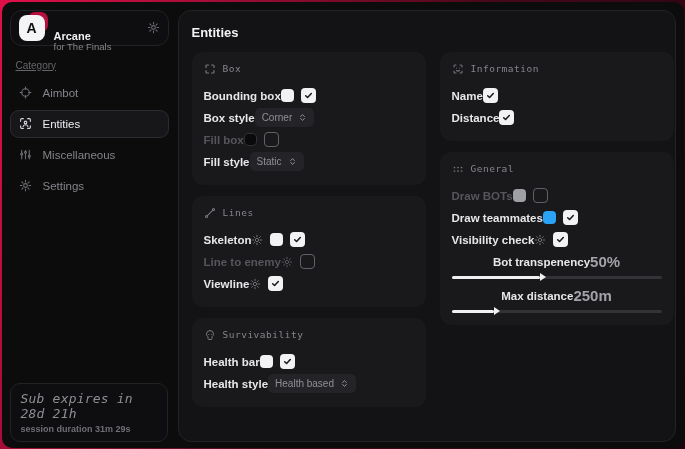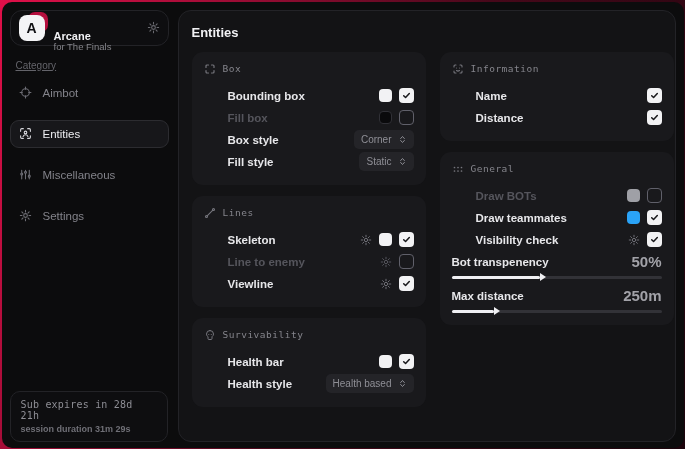--- a/index.html
+++ b/index.html
@@ -20,47 +20,47 @@
     border-radius:7px;background:#b50f3e;}
   .logo-tile{position:absolute;inset:0;background:#f4f4f6;border-radius:8px;display:flex;
     align-items:center;justify-content:center;font-weight:800;font-size:14px;color:#101013;}
   .logo-text{flex:1;min-width:0;line-height:1.15;margin-top:28px;}
   .logo-title{font-size:11px;font-weight:700;color:#f0f0f3;}
   .logo-sub{font-size:9.5px;color:#84848a;}
   .logo-gear{color:#6a6a70;display:flex;flex:none;}
 
   .category-label{font-size:10px;color:#64646a;margin:14px 0 8px 6px;text-decoration:underline;}
 
-  .nav{display:flex;flex-direction:column;gap:13px;}
+  .nav{display:flex;flex-direction:column;gap:3px;}
   .nav-item{display:flex;align-items:center;gap:11px;height:26px;padding:0 8px;border-radius:9px;
     border:1px solid transparent;color:#83838a;font-size:11.5px;font-weight:500;cursor:pointer;}
   .nav-item .nicon{display:flex;color:#6e6e75;}
   .nav-item.selected{background:#17171a;border-color:#2c2c30;color:#ededf1;}
   .nav-item.selected .nicon{color:#d9d9de;}
 
   .footer-card{position:absolute;left:8px;right:9px;bottom:6px;border:1px solid #232327;
     border-radius:10px;padding:7px 10px;background:#0e0e10;box-sizing:border-box;}
-  .footer-line1{font-family:"DejaVu Sans Mono","Liberation Mono",monospace;font-size:10px;
-    color:#8e8e95;letter-spacing:.2px;}
+  .footer-line1{font-family:"DejaVu Sans Mono","Liberation Mono",monospace;font-size:13px;
+    color:#8e8e95;letter-spacing:.2px;font-style:italic;}
   .footer-line2{font-size:9px;color:#6f6f76;font-weight:700;margin-top:3px;}
 
   
   .main{position:absolute;left:176px;top:8px;right:8px;bottom:6px;background:#131315;
     border:1px solid #232327;border-radius:13px;box-sizing:border-box;overflow:hidden;}
   .page-title{font-size:13px;font-weight:700;color:#f2f2f5;margin:14px 0 12px 13px;}
   .panel-body{display:flex;gap:14px;padding:0 11px 0 13px;}
   .col{width:234px;flex:none;display:flex;flex-direction:column;}
 
   .card{background:#19191c;border-radius:11px;padding:11px 12px 12px 12px;margin-bottom:11px;}
   .card-head{display:flex;align-items:center;gap:7px;color:#76767d;margin-bottom:10px;}
   .card-head .hicon{display:flex;color:#76767d;}
   .card-title{font-family:"DejaVu Sans Mono","Liberation Mono",monospace;font-size:9.5px;
     letter-spacing:.5px;color:#85858c;}
 
-  .row{display:flex;align-items:center;justify-content:space-between;height:22px;margin-left:24px;}
+  .row{display:flex;align-items:center;justify-content:flex-start;height:22px;}
   .row-label{font-size:11.5px;font-weight:600;color:#e7e7ea;}
   .row.dimmed .row-label{color:#55555c;}
   .controls{display:flex;align-items:center;gap:7px;}
 
   .swatch{width:13px;height:13px;border-radius:4px;display:inline-block;}
   .swatch.white{background:#f2f2f4;}
   .swatch.black{background:#0a0a0c;border:1px solid #303036;box-sizing:border-box;}
   .swatch.gray{background:#9fa0a6;}
   .swatch.blue{background:#2aa3f7;}
 
@@ -73,21 +73,21 @@
 
   .row-gear{display:flex;color:#6f6f76;}
   .row.dimmed .row-gear{color:#55555c;}
 
   .dropdown{display:flex;align-items:center;gap:6px;background:#242428;border:none;
     border-radius:5px;height:19px;padding:0 7px;color:#8f8f96;font-size:10px;
     font-family:inherit;cursor:pointer;}
   .dropdown .chev{display:flex;color:#8f8f96;}
 
   .slider-group{margin-top:2px;margin-bottom:8px;}
-  .slider-head{display:flex;justify-content:space-between;align-items:center;height:18px;}
+  .slider-head{display:flex;justify-content:center;align-items:center;height:18px;}
   .slider-value{font-size:15px;font-weight:600;color:#a2a2a8;}
   .slider-track{position:relative;height:3px;background:#323237;border-radius:2px;margin-top:5px;cursor:pointer;}
   .slider-fill{position:absolute;left:0;top:0;bottom:0;background:#f0f0f3;border-radius:2px;}
   .slider-fill::after{content:"";position:absolute;right:-6px;top:50%;transform:translateY(-50%);
     border-left:6px solid #f0f0f3;border-top:4px solid transparent;border-bottom:4px solid transparent;}
 
   svg{display:block;}
 </style>
 </head>
 <body>
@@ -185,37 +185,37 @@
             <span class="row-label">Bounding box</span>
             <span class="controls">
               <span class="swatch white"></span>
               <span class="checkbox checked">
                 <svg width="9" height="9" viewBox="0 0 24 24" fill="none" stroke-width="4" stroke-linecap="round" stroke-linejoin="round">
                     <path d="M4.5 12.5l5 5 10-11"></path>
                   </svg>
               </span>
             </span>
           </div>
-          <div class="row dimmed">
-            <span class="row-label">Fill box</span>
-            <span class="controls">
-              <span class="swatch black"></span>
-              <span class="checkbox unchecked"></span>
-            </span>
-          </div>
           <div class="row">
             <span class="row-label">Box style</span>
             <button class="dropdown">
               <span>Corner</span>
               <span class="chev">
                 <svg width="9" height="9" viewBox="0 0 24 24" fill="none" stroke="currentColor" stroke-width="2.6" stroke-linecap="round" stroke-linejoin="round">
                     <path d="M7 9.5L12 4l5 5.5M7 14.5L12 20l5-5.5"></path>
                   </svg>
               </span>
             </button>
+          </div>
+          <div class="row dimmed">
+            <span class="row-label">Fill box</span>
+            <span class="controls">
+              <span class="swatch black"></span>
+              <span class="checkbox unchecked"></span>
+            </span>
           </div>
           <div class="row">
             <span class="row-label">Fill style</span>
             <button class="dropdown">
               <span>Static</span>
               <span class="chev">
                 <svg width="9" height="9" viewBox="0 0 24 24" fill="none" stroke="currentColor" stroke-width="2.6" stroke-linecap="round" stroke-linejoin="round">
                     <path d="M7 9.5L12 4l5 5.5M7 14.5L12 20l5-5.5"></path>
                   </svg>
               </span>

